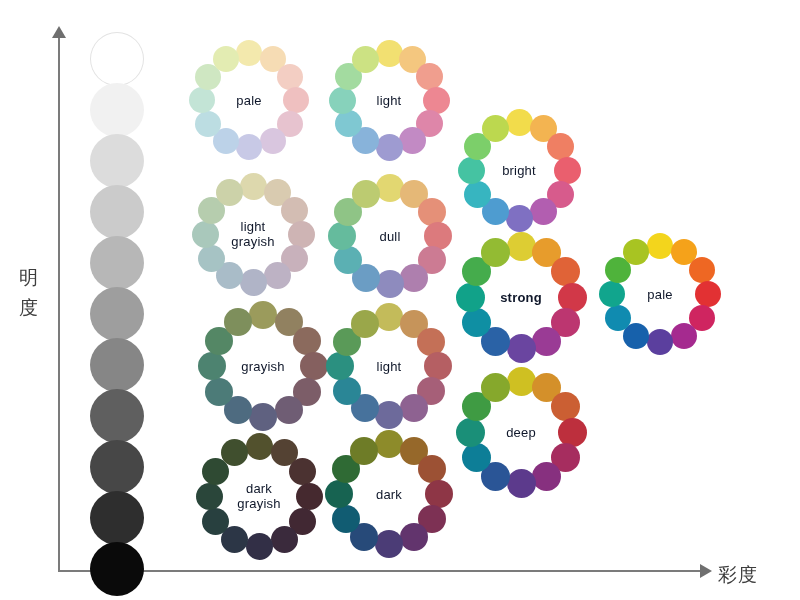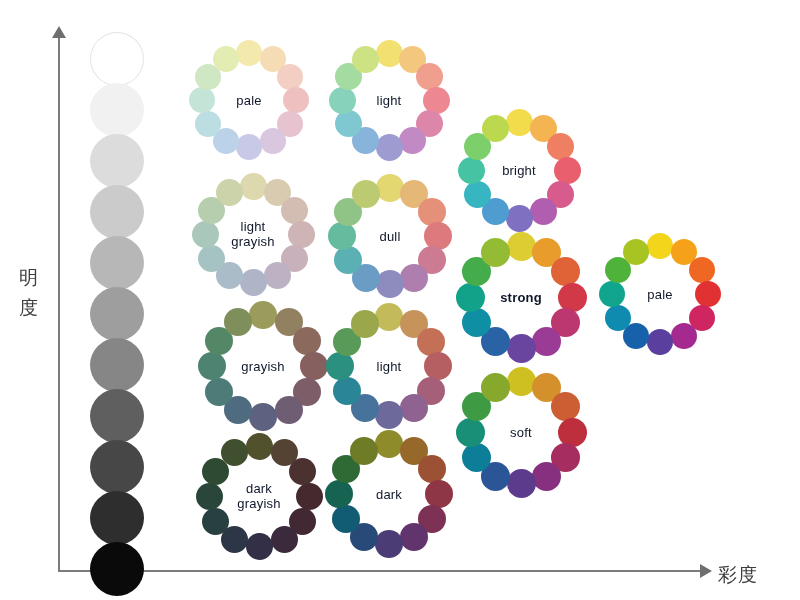--- a/index.html
+++ b/index.html
@@ -198,21 +198,21 @@
         <div class="wheel-dot" style="left: 95.1673px; top: 25.5px; width: 29px; height: 29px; background: rgb(203, 95, 51);"></div>
         <div class="wheel-dot" style="left: 102px; top: 51px; width: 29px; height: 29px; background: rgb(189, 47, 61);"></div>
         <div class="wheel-dot" style="left: 95.1673px; top: 76.5px; width: 29px; height: 29px; background: rgb(166, 45, 95);"></div>
         <div class="wheel-dot" style="left: 76.5px; top: 95.1673px; width: 29px; height: 29px; background: rgb(135, 48, 127);"></div>
         <div class="wheel-dot" style="left: 51px; top: 102px; width: 29px; height: 29px; background: rgb(92, 58, 140);"></div>
         <div class="wheel-dot" style="left: 25.5px; top: 95.1673px; width: 29px; height: 29px; background: rgb(42, 85, 150);"></div>
         <div class="wheel-dot" style="left: 6.8327px; top: 76.5px; width: 29px; height: 29px; background: rgb(13, 126, 151);"></div>
         <div class="wheel-dot" style="left: 0px; top: 51px; width: 29px; height: 29px; background: rgb(26, 143, 120);"></div>
         <div class="wheel-dot" style="left: 6.8327px; top: 25.5px; width: 29px; height: 29px; background: rgb(63, 155, 67);"></div>
         <div class="wheel-dot" style="left: 25.5px; top: 6.8327px; width: 29px; height: 29px; background: rgb(134, 168, 44);"></div>
-        <div class="wheel-label">soft</div>
+        <div class="wheel-label">deep</div>
       </div>
       <div class="wheel" style="left: 198px; top: 301px; width: 130px; height: 130px;">
         <div class="wheel-dot" style="left: 51px; top: 0px; width: 28px; height: 28px; background: rgb(155, 155, 92);"></div>
         <div class="wheel-dot" style="left: 76.5px; top: 6.8327px; width: 28px; height: 28px; background: rgb(145, 129, 96);"></div>
         <div class="wheel-dot" style="left: 95.1673px; top: 25.5px; width: 28px; height: 28px; background: rgb(139, 106, 93);"></div>
         <div class="wheel-dot" style="left: 102px; top: 51px; width: 28px; height: 28px; background: rgb(133, 96, 95);"></div>
         <div class="wheel-dot" style="left: 95.1673px; top: 76.5px; width: 28px; height: 28px; background: rgb(124, 93, 104);"></div>
         <div class="wheel-dot" style="left: 76.5px; top: 95.1673px; width: 28px; height: 28px; background: rgb(111, 93, 116);"></div>
         <div class="wheel-dot" style="left: 51px; top: 102px; width: 28px; height: 28px; background: rgb(95, 97, 128);"></div>
         <div class="wheel-dot" style="left: 25.5px; top: 95.1673px; width: 28px; height: 28px; background: rgb(78, 107, 128);"></div>

